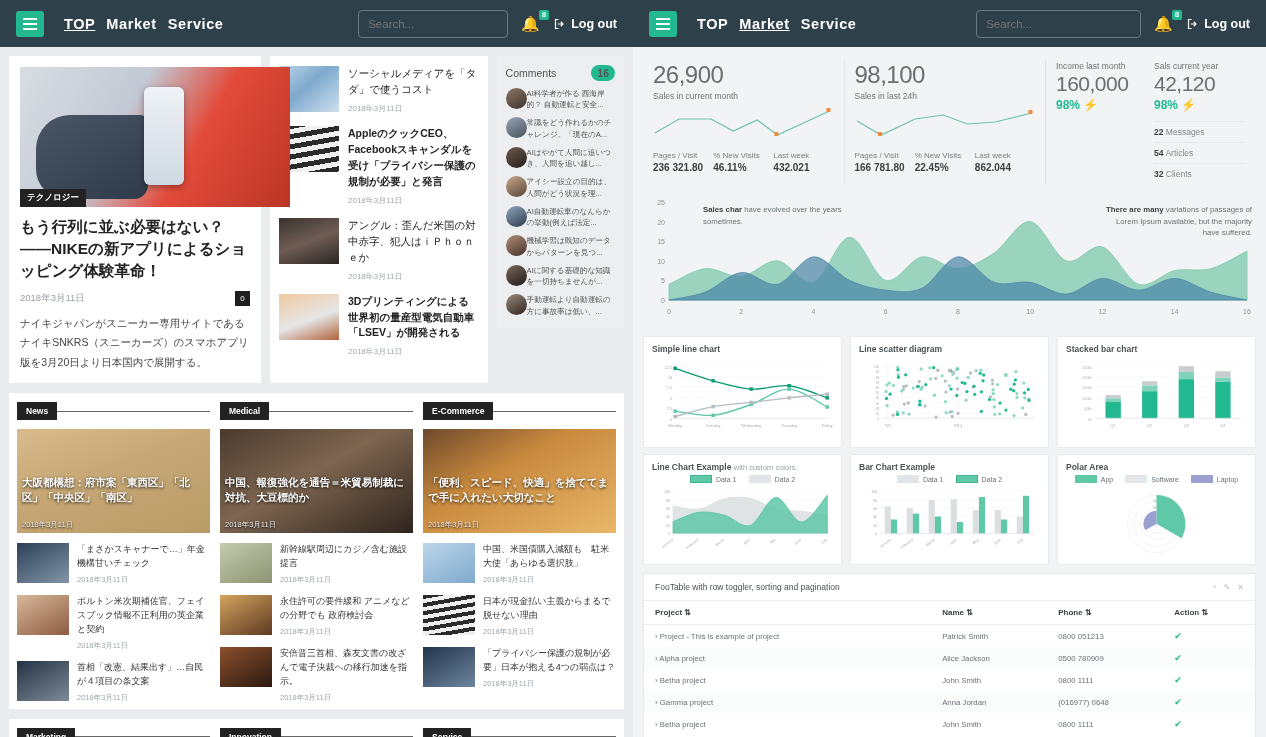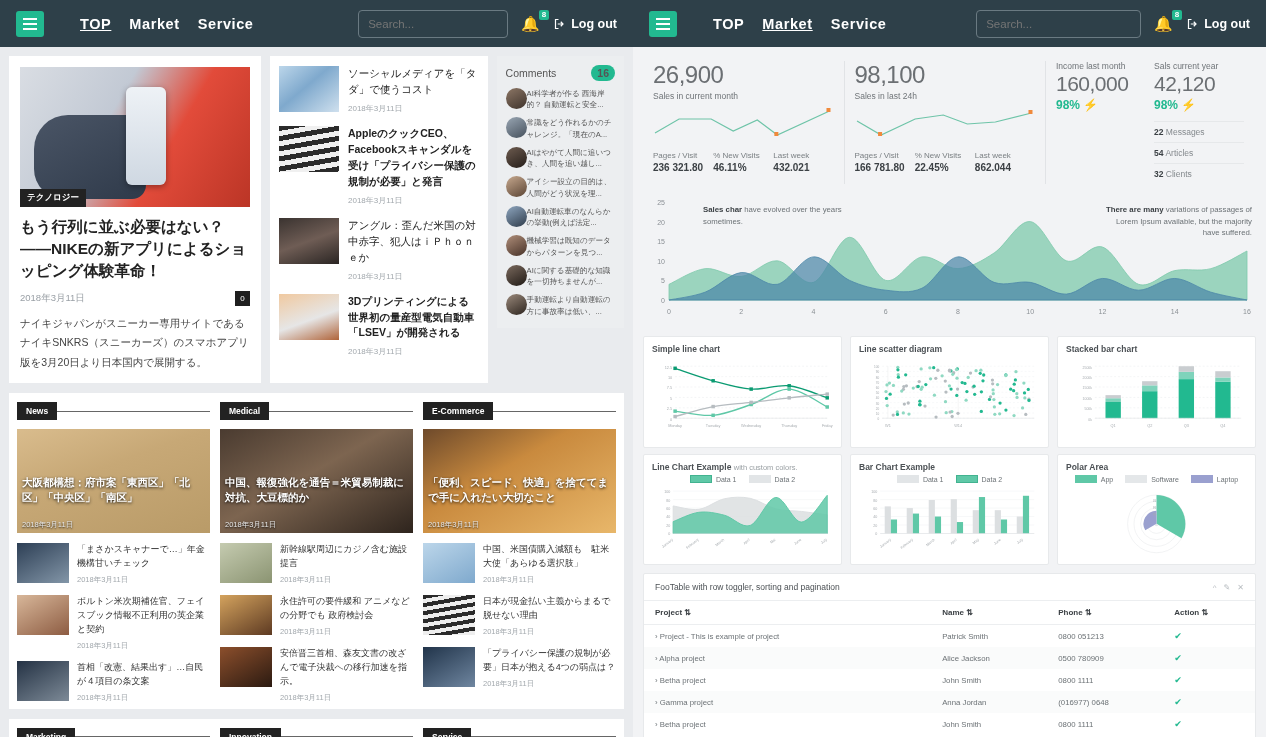--- a/index.html
+++ b/index.html
@@ -6,39 +6,39 @@
   html,body { width:1266px; height:737px; overflow:hidden; background:#e9ebee;
     font-family:"Liberation Sans", sans-serif; }
   .screen { width:1266px; height:737px; display:flex; }
 
   
   .left { width:633px; height:737px; background:#e9ebee; position:relative; overflow:hidden;}
   .navbar { height:47px; background:#2e4049; display:flex; align-items:center; padding:0 16px; gap:14px;}
   .burger { width:28px; height:26px; background:#22b990; border-radius:3px; display:flex;
     flex-direction:column; justify-content:center; align-items:center; gap:3px; cursor:pointer;}
   .burger i { display:block; width:14px; height:2px; background:#fff; }
-  .navlinks { display:flex; gap:18px; align-items:center; margin-left:22px;}
+  .navlinks { display:flex; gap:11px; align-items:center; margin-left:6px;}
   .navlinks a { color:#fff; font-size:14.5px; font-weight:bold; letter-spacing:.6px; text-decoration:none; }
   .navlinks a.active { text-decoration:underline; }
   .searchbox { width:150px; height:28px; border:1px solid #6a7a82; border-radius:4px;
      background:transparent; color:#b5bfc4; font-size:11.5px; padding:0 9px; outline:none;
      font-family:"Liberation Sans", sans-serif;}
   .nav-right { margin-left:auto; display:flex; align-items:center; gap:13px; }
   .bell-wrap { position:relative; width:20px; height:22px; }
   .bell { color:#fff; font-size:15px; line-height:22px; }
   .badge { position:absolute; top:-3px; right:-8px; background:#22b990; color:#fff;
      font-size:8px; font-weight:bold; border-radius:2px; padding:1px 3px; line-height:1;}
   .logout { color:#fff; font-size:12.5px; font-weight:bold; display:flex; align-items:center; gap:5px;
       text-decoration:none;}
 
   .lp-body { padding:9px 9px 0 9px; }
   .top-row { display:flex; gap:9px; }
   .card { background:#fff; }
   .feature { width:252px; padding:11px; }
-  .feature-img { width:230px; height:140px; position:relative; overflow:hidden;
+  .feature-img { width:270px; height:140px; position:relative; overflow:hidden;
      background:linear-gradient(120deg,#d9dde3 0%,#c2c9d4 38%,#e24b3a 63%,#bb3526 100%); }
   .feature-img:after { content:""; position:absolute; left:46%; top:14%; width:40px; height:98px;
      background:linear-gradient(#eef2f6,#cfd8e2); border-radius:6px; box-shadow:0 2px 6px rgba(0,0,0,.35);}
   .feature-img:before { content:""; position:absolute; left:6%; top:34%; width:112px; height:84px;
      background:linear-gradient(150deg,#4a5566,#2f3a4a); border-radius:34px 8px 14px 30px; }
   .tag { position:absolute; left:0; bottom:0; background:#222; color:#fff; font-size:8.5px;
      padding:3px 7px; font-weight:bold; z-index:4;}
   .feature h2 { font-size:15.5px; line-height:1.42; margin:9px 0 0 0; color:#222; font-weight:bold;}
   .meta-row { display:flex; align-items:center; margin:9px 0 8px; }
   .date { font-size:9.5px; color:#9aa0a6; }

